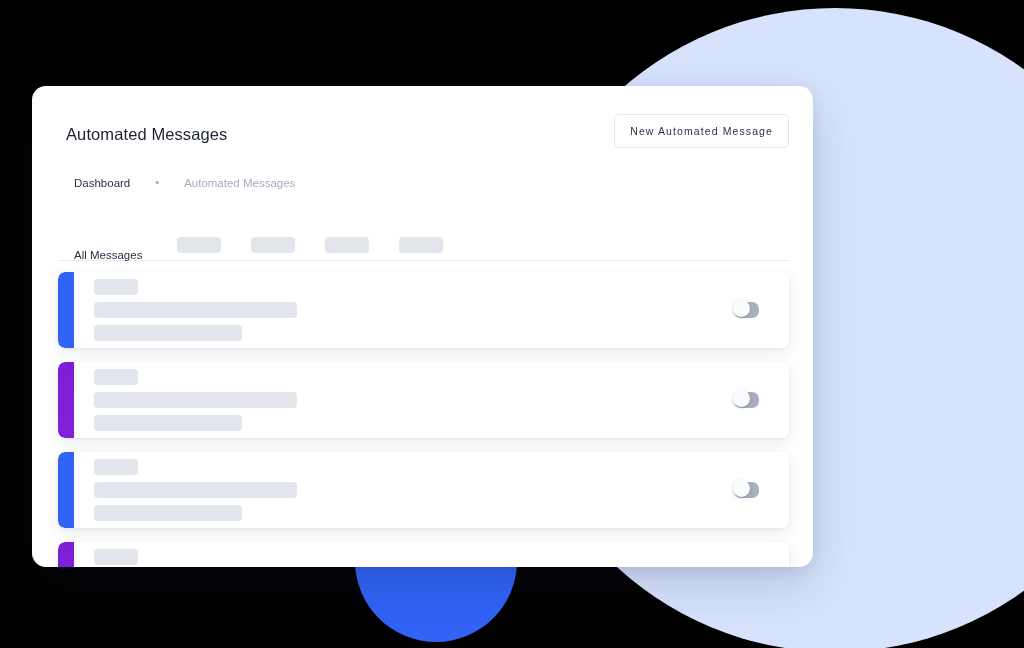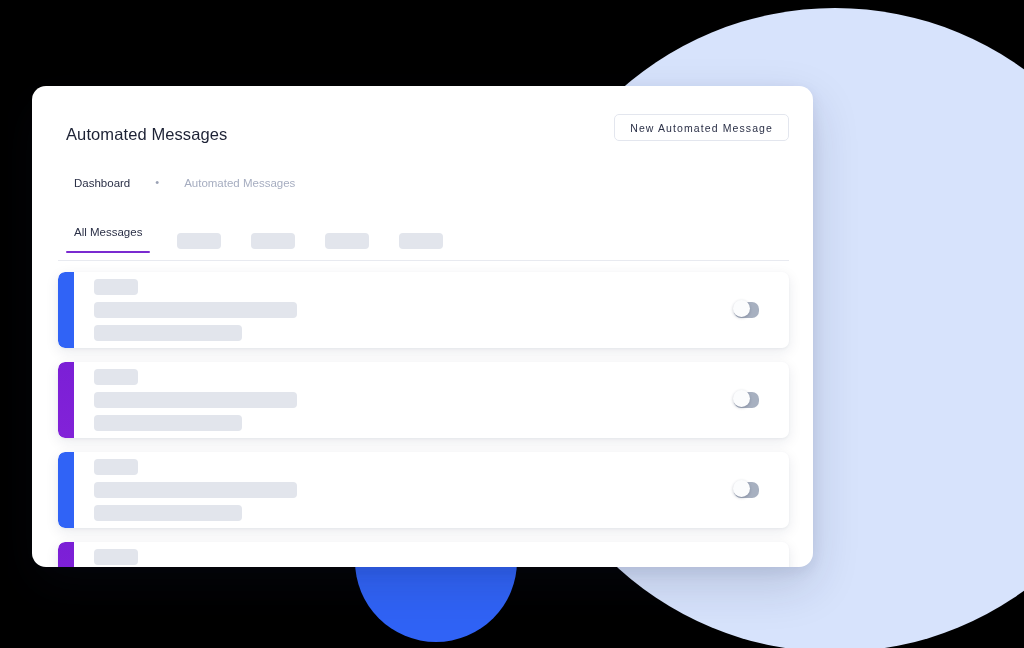--- a/index.html
+++ b/index.html
@@ -94,42 +94,42 @@
   }
 
   .crumb-muted {
     color: #a6adc0;
   }
 
   #new-message-button {
     position: absolute;
     right: 16px;
     top: 20px;
-    height: 27px;
+    height: 34px;
     padding: 0 15px;
     display: flex;
     align-items: center;
     background: #ffffff;
     border: 1px solid #e3e6ee;
     border-radius: 5px;
     font-family: "Liberation Sans", sans-serif;
     font-size: 10.5px;
     letter-spacing: 1.1px;
     color: #2b3047;
     cursor: pointer;
     white-space: nowrap;
   }
 
   
   #tab-bar {
     position: relative;
     margin: 26px 16px 0 18px;
     height: 29px;
     display: flex;
-    align-items: flex-end;
+    align-items: flex-start;
     gap: 0;
     border-bottom: 1px solid #e8eaf0;
   }
 
   #tab-all-messages {
     position: relative;
     font-size: 11.5px;
     color: #2b3047;
     line-height: 14px;
     padding-bottom: 13px;

